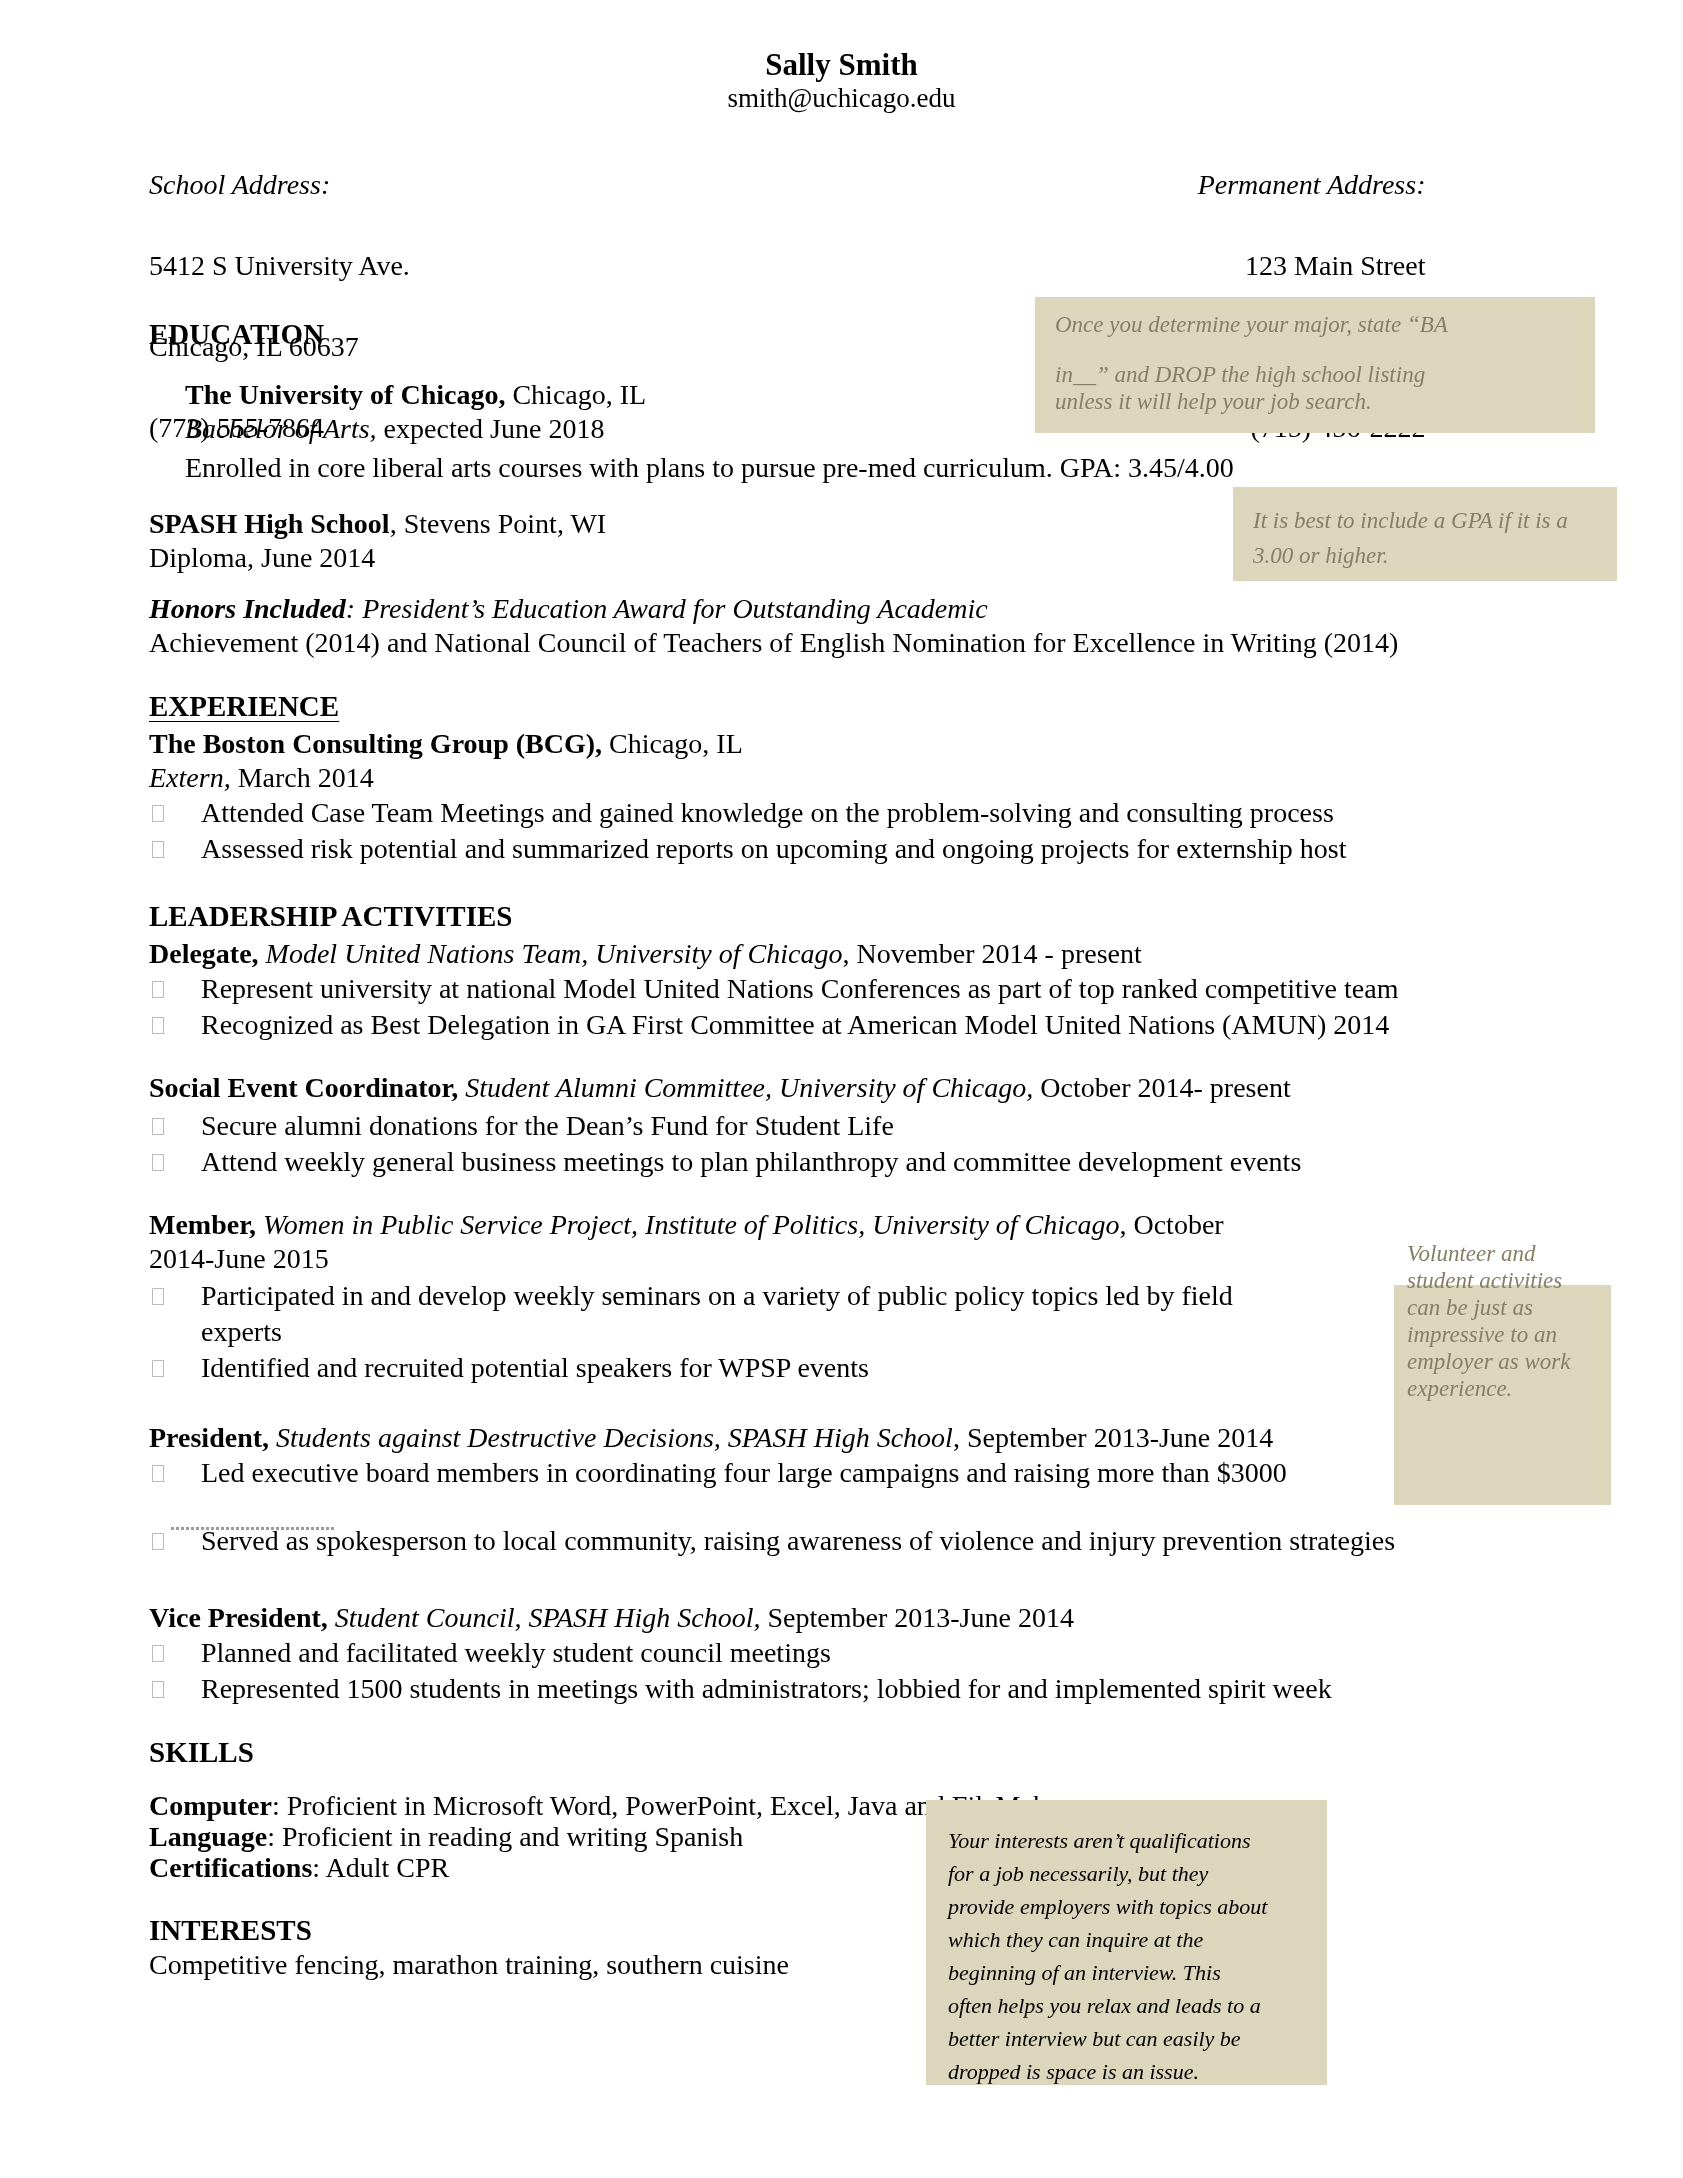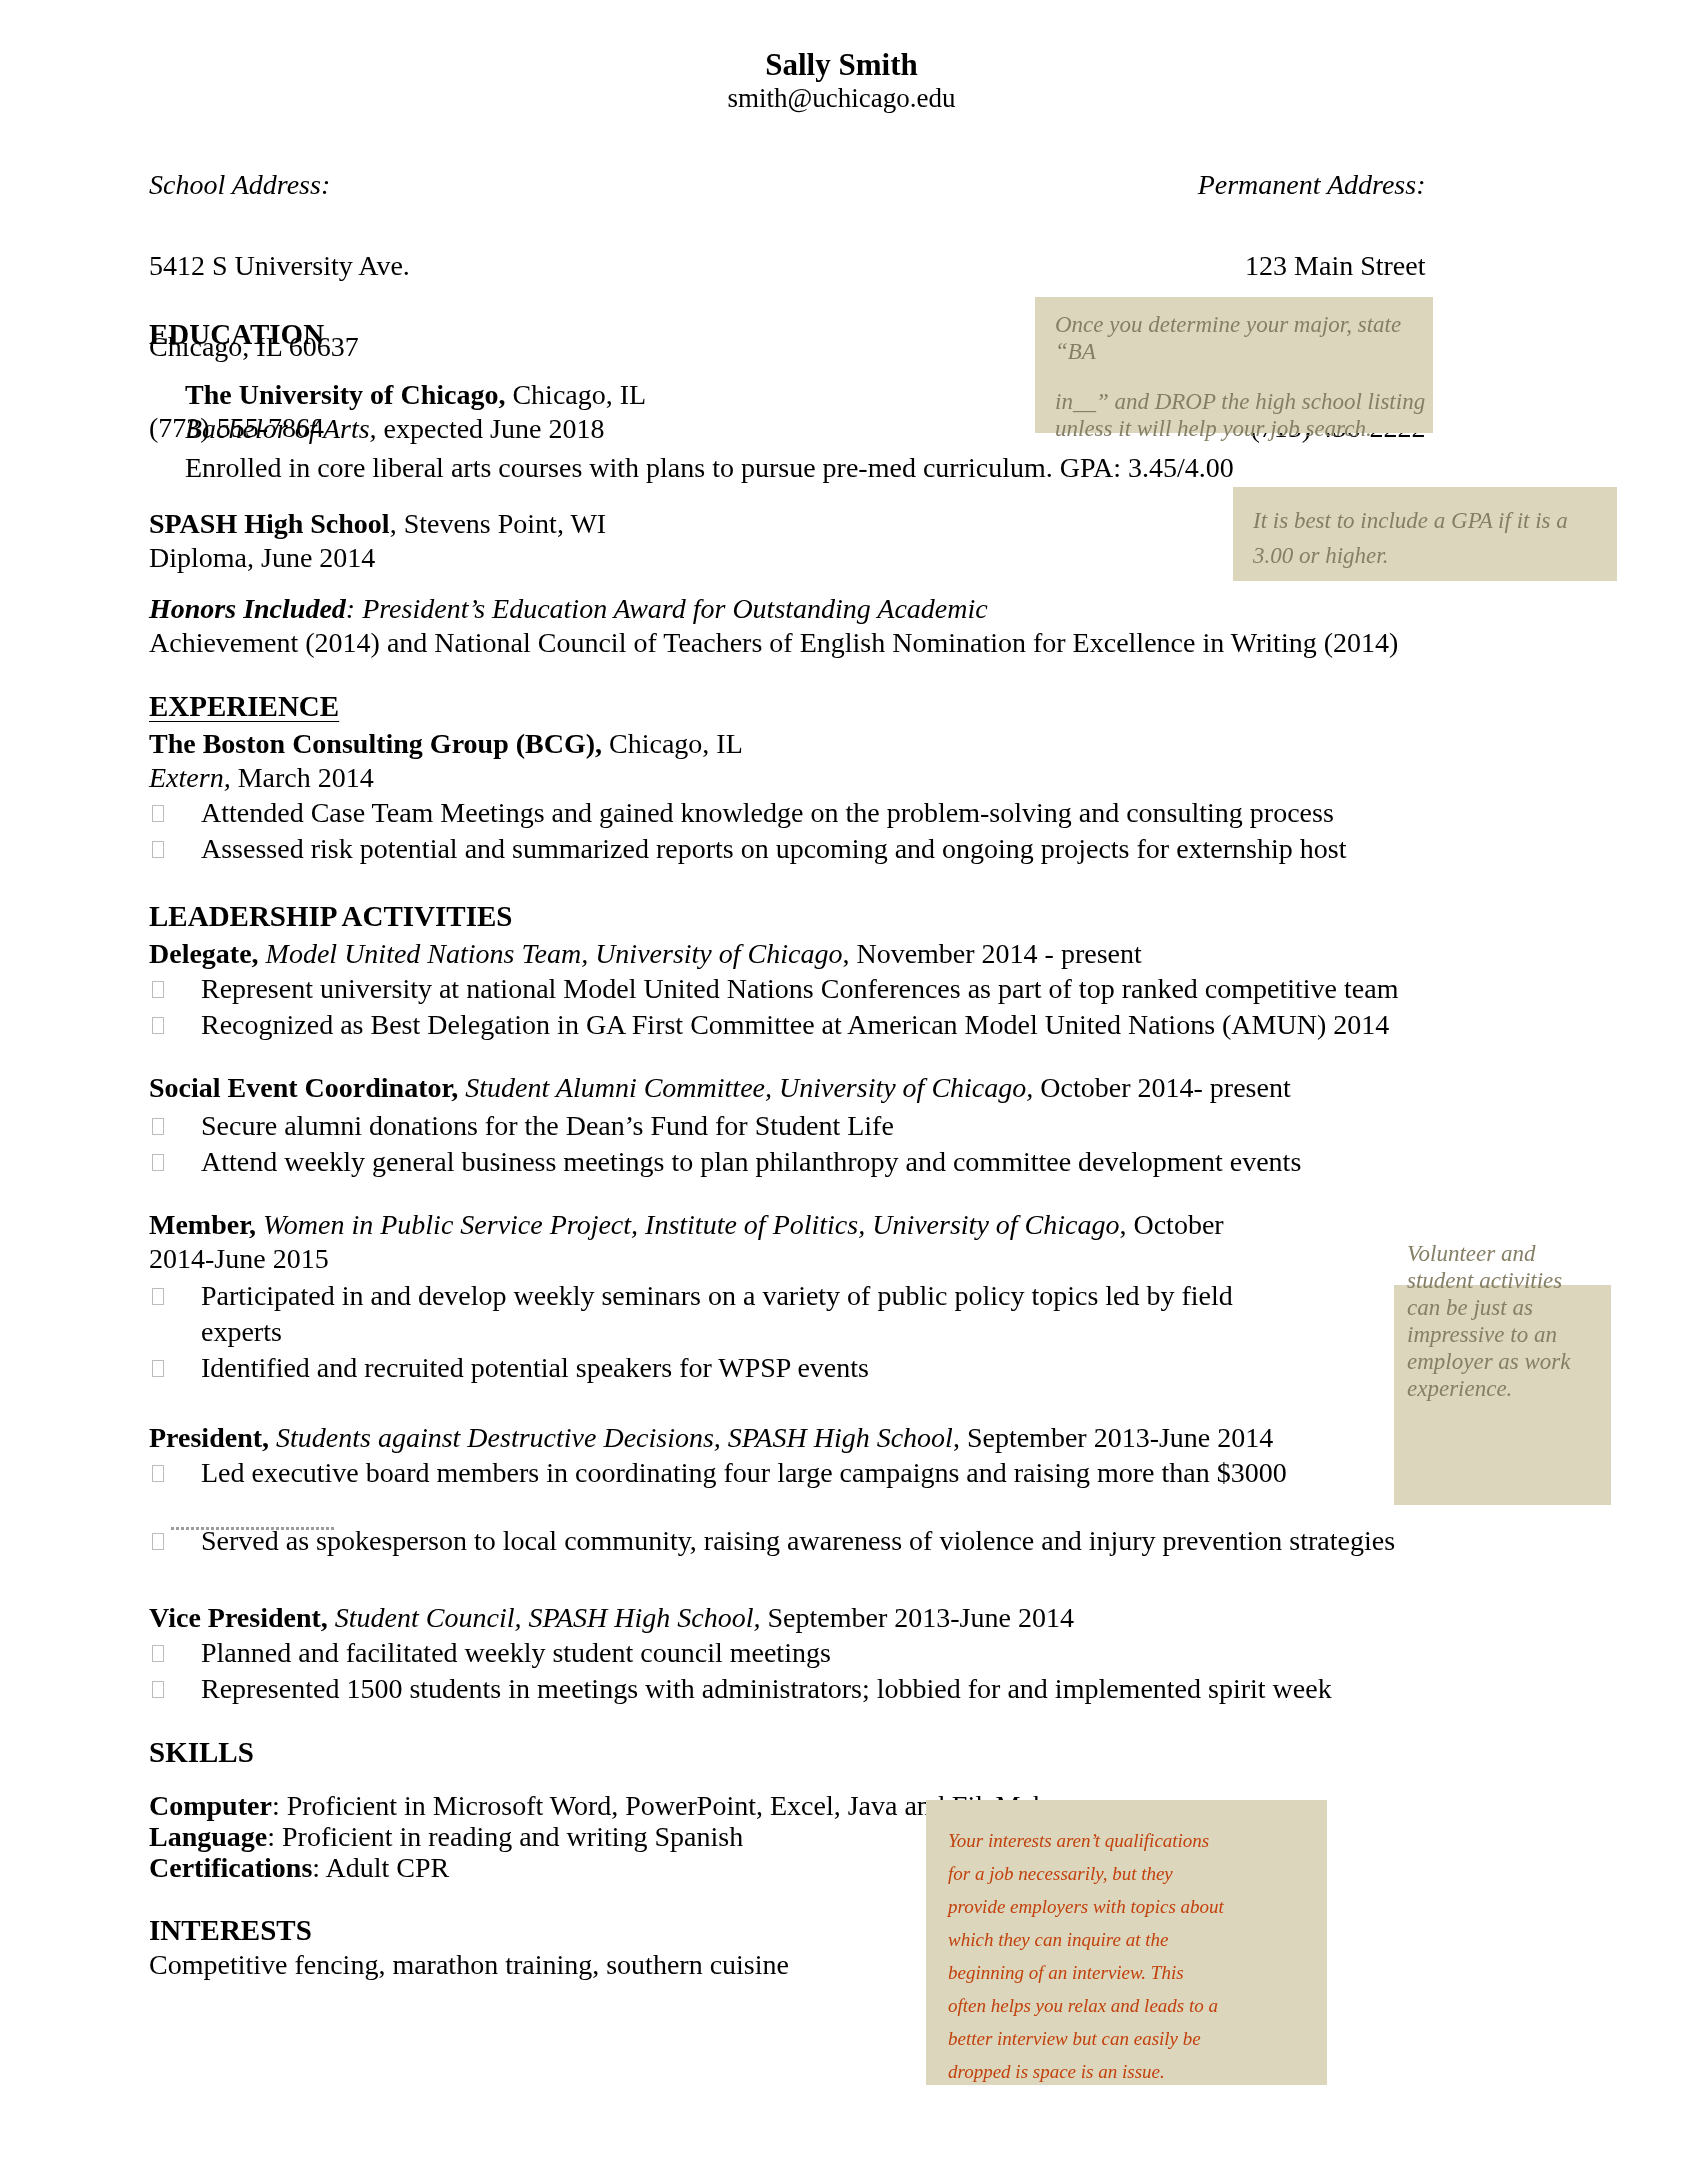--- a/index.html
+++ b/index.html
@@ -16,21 +16,21 @@
   .heading{font-size:29px;font-weight:bold;line-height:34px;}
   .uline{text-decoration:underline;text-decoration-thickness:1px;text-underline-offset:5px;}
   .line{font-size:28px;line-height:34px;white-space:nowrap;}
   .b{font-weight:bold;}
   .i{font-style:italic;}
   .brow{display:flex;align-items:flex-start;font-size:28px;line-height:36px;white-space:nowrap;}
   .sq{flex:0 0 auto;width:10px;height:15px;border:1px solid #bcbcbc;margin:10px 0 0 3px;}
   .btext{margin-left:37px;white-space:nowrap;}
   .co{background:#dcd6bc;}
   .cotext{font-style:italic;color:#857f65;font-size:23px;line-height:27px;}
-  .co4text{font-style:italic;color:#c2410c;font-size:19px;line-height:33px;}
+  .co4text{font-style:italic;color:#000000;font-size:22px;line-height:33px;}
   .gap-after{margin-bottom:23px;}
   .tinyline{
     width:164px;height:3px;
     background:repeating-linear-gradient(90deg,#9c9c9c 0 3px,transparent 3px 5px);
   }
 </style>
 </head>
 <body>
 
 <div class="abs center name" style="top:48px;">Sally Smith</div>
@@ -50,21 +50,21 @@
 </div>
 
 <div class="abs heading" style="left:149px;top:317px;">EDUCATION</div>
 
 <div class="abs" style="left:149px;top:378px;margin-left:36px;">
   <div class="line"><span class="b">The University of Chicago,</span><span> Chicago, IL</span></div>
   <div class="line"><span class="i">Bachelor of Arts,</span><span> expected June 2018</span></div>
   <div class="line" style="margin-top:5px;">Enrolled in core liberal arts courses with plans to pursue pre-med curriculum. GPA: 3.45/4.00</div>
 </div>
 
-<div class="abs co" style="left:1035px;top:297px;width:398px;height:136px;">
+<div class="abs co" style="left:1035px;top:297px;width:560px;height:136px;">
   <div class="cotext" style="padding:14px 0 0 20px;">
     <div class="gap-after">Once you determine your major, state “BA</div>
     <div>in__” and DROP the high school listing</div>
     <div>unless it will help your job search.</div>
   </div>
 </div>
 
 <div class="abs" style="left:149px;top:507px;">
   <div class="line"><span class="b">SPASH High School</span><span>, Stevens Point, WI</span></div>
   <div class="line" style="font-family:Liberation Serif, serif;">Diploma, June 2014</div>

